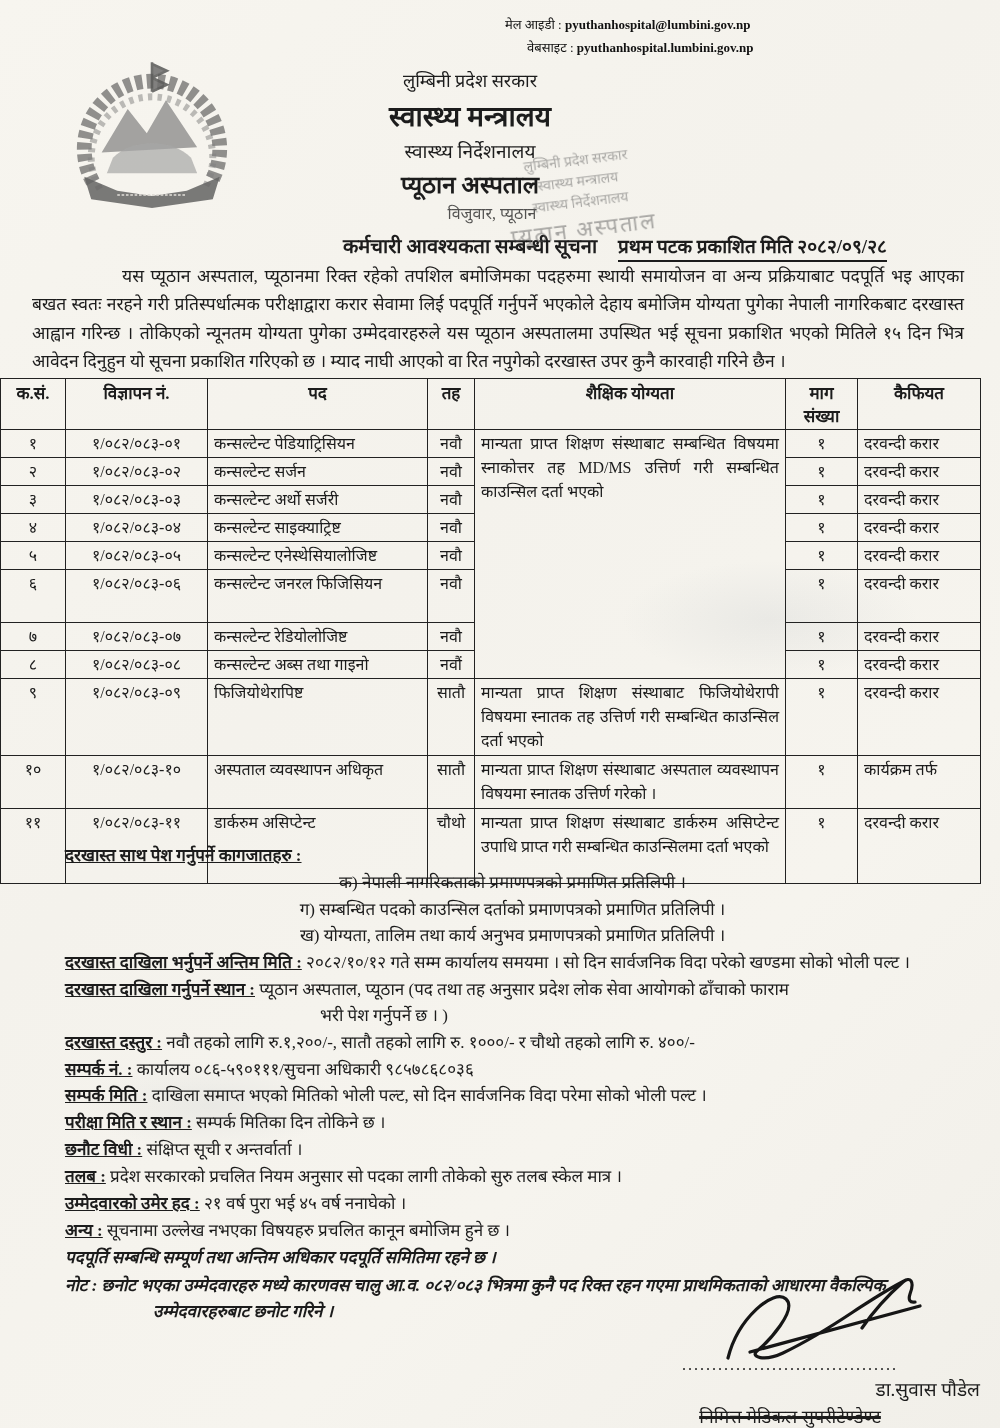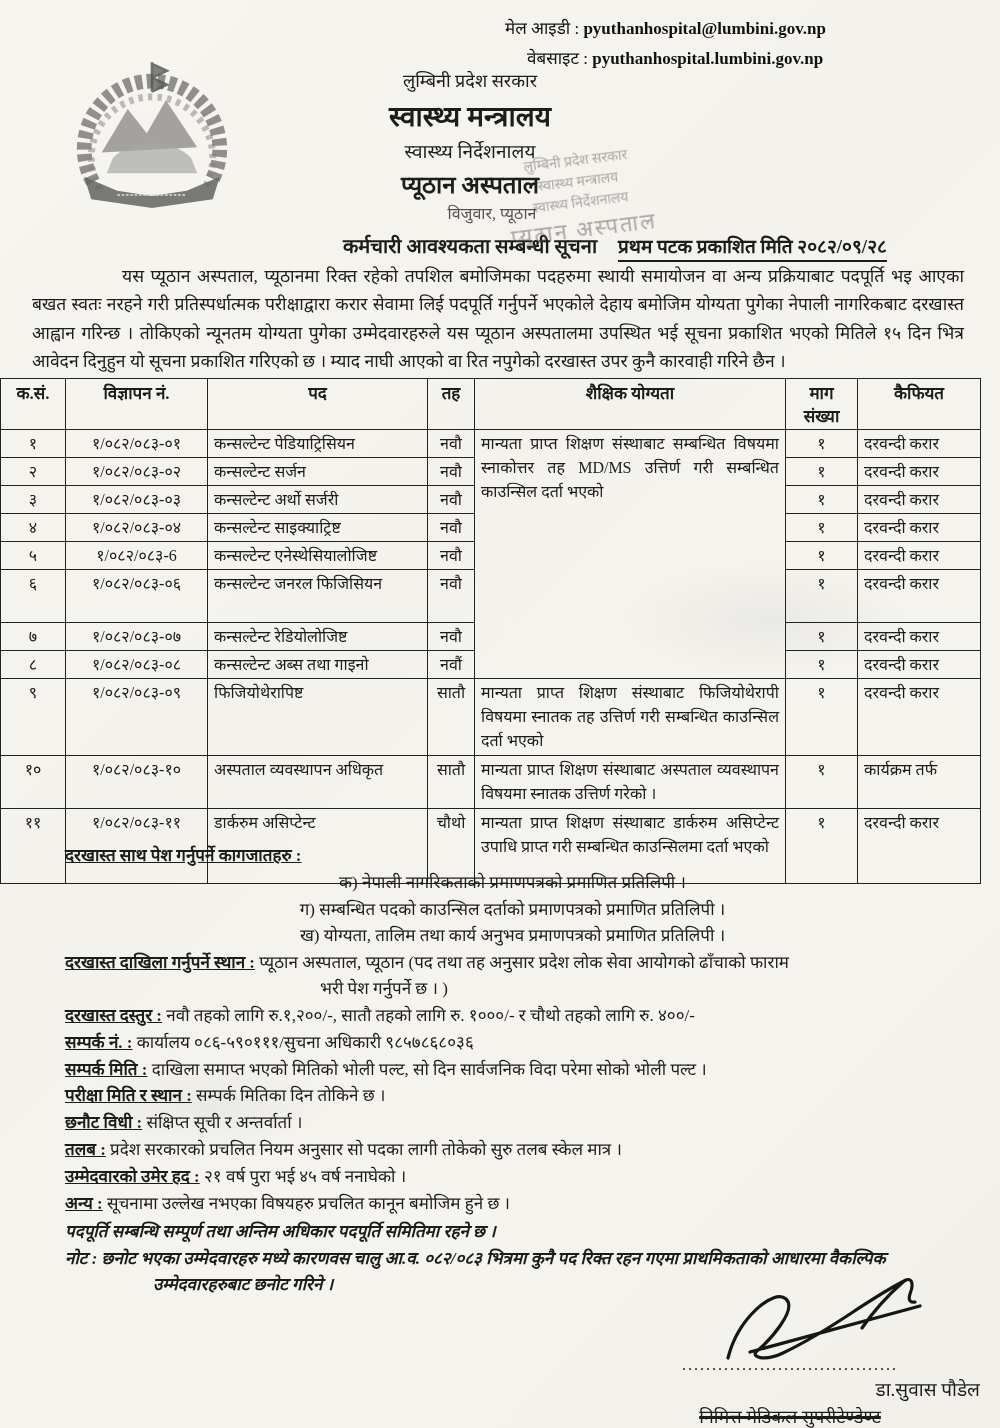--- a/index.html
+++ b/index.html
@@ -11,21 +11,21 @@
   .page{
     position:relative;
     width:1000px;height:1428px;
     background:linear-gradient(135deg,#f7f5ef 0%,#f4f2ec 40%,#f6f4ee 70%,#f1efe9 100%);
     color:#1c1c1c;
     overflow:hidden;
   }
   
   .contact{
     position:absolute;left:505px;top:14px;
-    font-size:17px;line-height:1.75;color:#111;
+    font-size:13px;line-height:1.75;color:#111;
   }
   .contact .row2{padding-left:22px;}
   .latin{font-family:"Liberation Serif",serif;font-weight:bold;}
   
   .emblem{position:absolute;left:62px;top:50px;width:180px;height:165px;opacity:.85;}
   
   .hgroup{position:absolute;left:0;top:68px;width:940px;text-align:center;}
   .h-gov{font-size:18px;}
   .h-ministry{font-size:28px;font-weight:bold;margin-top:4px;}
   .h-dir{font-size:19px;margin-top:4px;}
@@ -195,21 +195,21 @@
       <tr class="rs">
         <td class="c">४</td>
         <td class="c">१/०८२/०८३-०४</td>
         <td>कन्सल्टेन्ट साइक्याट्रिष्ट</td>
         <td class="c">नवौ</td>
         <td class="c">१</td>
         <td>दरवन्दी करार</td>
       </tr>
       <tr class="rs">
         <td class="c">५</td>
-        <td class="c">१/०८२/०८३-6</td>
+        <td class="c">१/०८२/०८३-०५</td>
         <td>कन्सल्टेन्ट एनेस्थेसियालोजिष्ट</td>
         <td class="c">नवौ</td>
         <td class="c">१</td>
         <td>दरवन्दी करार</td>
       </tr>
       <tr class="r6">
         <td class="c">६</td>
         <td class="c">१/०८२/०८३-०६</td>
         <td style="width:160px">कन्सल्टेन्ट जनरल फिजिसियन</td>
         <td class="c">नवौ</td>
@@ -261,20 +261,23 @@
       </tr>
     </tbody>
   </table>
 
   <div class="bottom">
     <div class="sec-head">दरखास्त साथ पेश गर्नुपर्ने कागजातहरु :</div>
     <div class="doc-line">क) नेपाली नागरिकताको प्रमाणपत्रको प्रमाणित प्रतिलिपी ।</div>
     <div class="doc-line">ग) सम्बन्धित पदको काउन्सिल दर्ताको प्रमाणपत्रको प्रमाणित प्रतिलिपी ।</div>
     <div class="doc-line">ख) योग्यता, तालिम तथा कार्य अनुभव प्रमाणपत्रको प्रमाणित प्रतिलिपी ।</div>
 
+    <div class="detail">
+      <span class="lbl">दरखास्त दाखिला भर्नुपर्ने अन्तिम मिति :</span><span> २०८२/१०/१२ गते सम्म कार्यालय समयमा । सो दिन सार्वजनिक विदा परेको खण्डमा सोको भोली पल्ट ।</span>
+    </div>
     <div class="detail">
       <span class="lbl">दरखास्त दाखिला गर्नुपर्ने स्थान :</span><span> प्यूठान अस्पताल, प्यूठान (पद तथा तह अनुसार प्रदेश लोक सेवा आयोगको ढाँचाको फाराम</span>
       <div class="cont-indent">भरी पेश गर्नुपर्ने छ । )</div>
     </div>
     <div class="detail">
       <span class="lbl">दरखास्त दस्तुर :</span><span> नवौ तहको लागि रु.१,२००/-, सातौ तहको लागि रु. १०००/- र चौथो तहको लागि रु. ४००/-</span>
     </div>
     <div class="detail">
       <span class="lbl">सम्पर्क नं. :</span><span> कार्यालय ०८६-५९०१११/सुचना अधिकारी ९८५७८६८०३६</span>
     </div>

